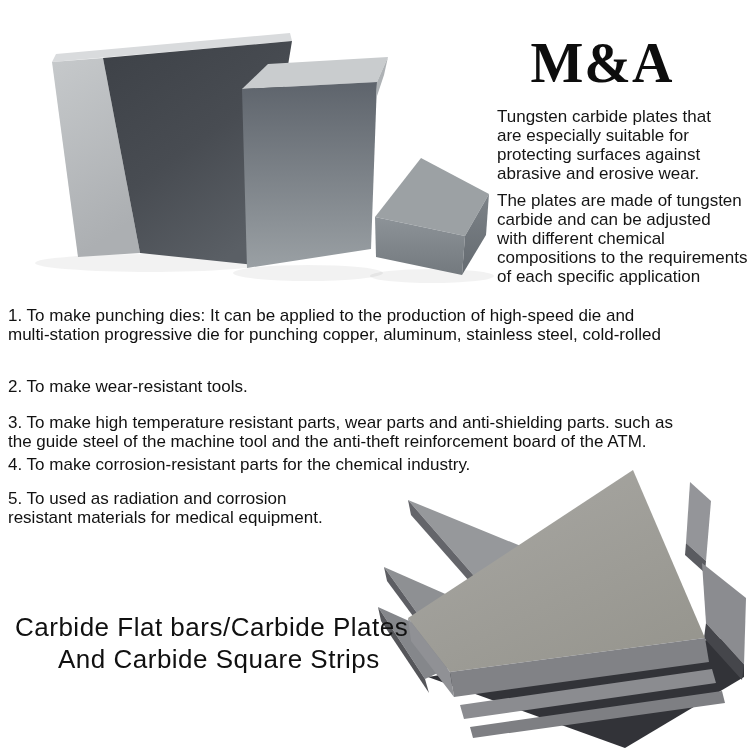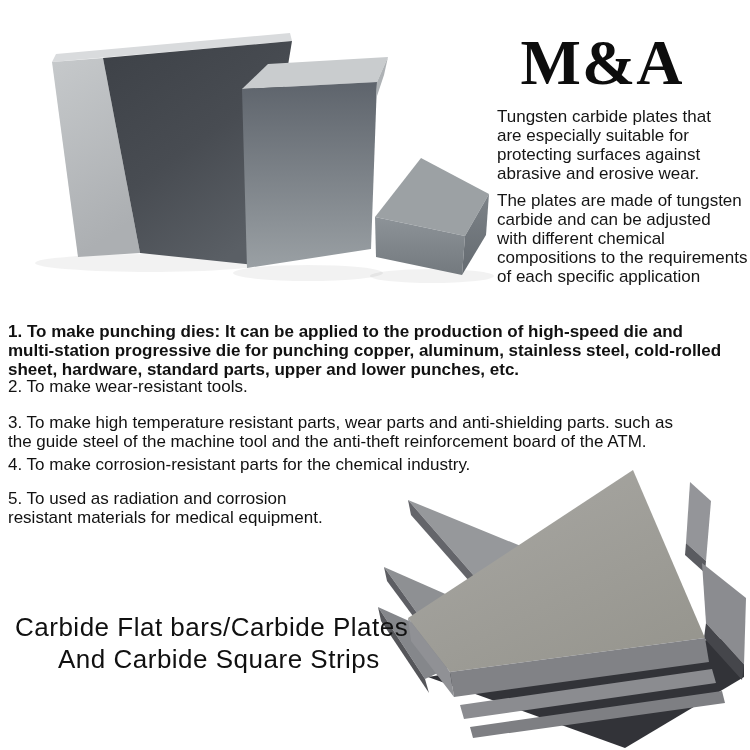--- a/index.html
+++ b/index.html
@@ -4,32 +4,32 @@
 <style>
   html,body{margin:0;padding:0;background:#ffffff;}
   .canvas{
     position:relative;width:750px;height:750px;background:#ffffff;
     font-family:"Liberation Sans",sans-serif;color:#1a1a1a;overflow:hidden;
   }
   .photo{position:absolute;}
   .logo{
     position:absolute;left:496px;top:26px;width:212px;height:80px;
     text-align:center;font-family:"Liberation Serif",serif;font-weight:bold;
-    font-size:64px;line-height:74px;color:#0d0d0d;letter-spacing:1px;
+    font-size:56px;line-height:74px;color:#0d0d0d;letter-spacing:1px;
   }
   .intro-para{
     position:absolute;left:497px;width:256px;
     font-size:17px;line-height:19px;color:#151515;
   }
   .intro-para.p1{top:107px;}
   .intro-para.p2{top:191px;}
   .app-item{
     position:absolute;left:8px;font-size:17px;line-height:19px;color:#111;
   }
-  .item1{top:322px;font-weight:bold;}
+  .item1{top:306px;}
   .item2{top:377px;}
   .item3{top:413px;}
   .item4{top:455px;}
   .item5{top:489px;}
   .headline{
     position:absolute;left:15px;top:611px;width:430px;
     font-size:26px;line-height:32px;color:#101010;font-weight:400;
     letter-spacing:0.5px;
   }
   .headline div:nth-child(2){padding-left:3px;margin-left:40px;}
@@ -100,21 +100,20 @@
       <div>The plates are made of tungsten</div>
       <div>carbide and can be adjusted</div>
       <div>with different chemical</div>
       <div>compositions to the requirements</div>
       <div>of each specific application</div>
     </div>
 
   <div class="app-item item1">
       <div>1. To make punching dies: It can be applied to the production of high-speed die and</div>
       <div>multi-station progressive die for punching copper, aluminum, stainless steel, cold-rolled</div>
-      <div>sheet, hardware, standard parts, upper and lower punches, etc.</div>
     </div>
   <div class="app-item item2">
       <div>2. To make wear-resistant tools.</div>
     </div>
   <div class="app-item item3">
       <div>3. To make high temperature resistant parts, wear parts and anti-shielding parts. such as</div>
       <div>the guide steel of the machine tool and the anti-theft reinforcement board of the ATM.</div>
     </div>
   <div class="app-item item4">
       <div>4. To make corrosion-resistant parts for the chemical industry.</div>

